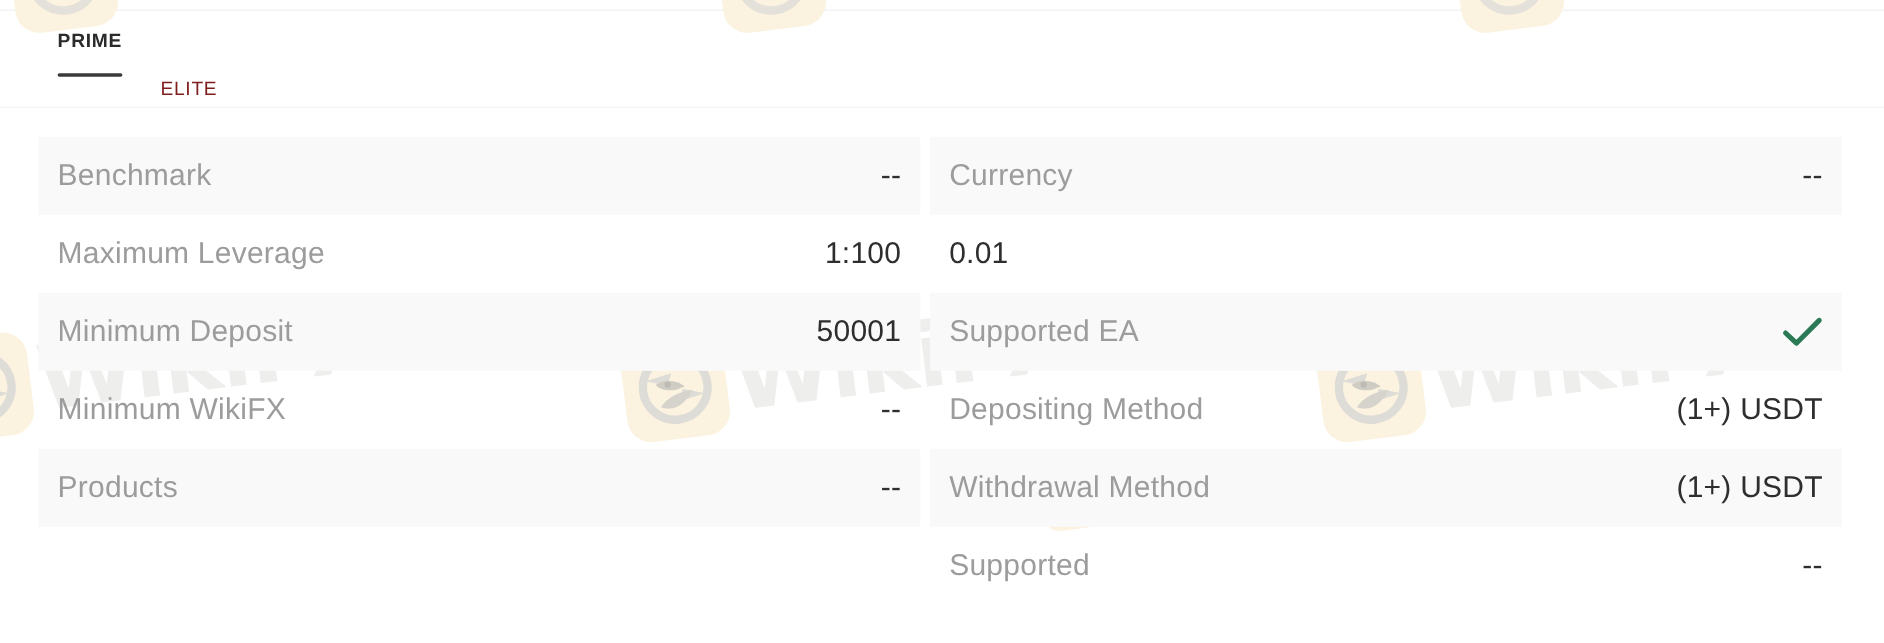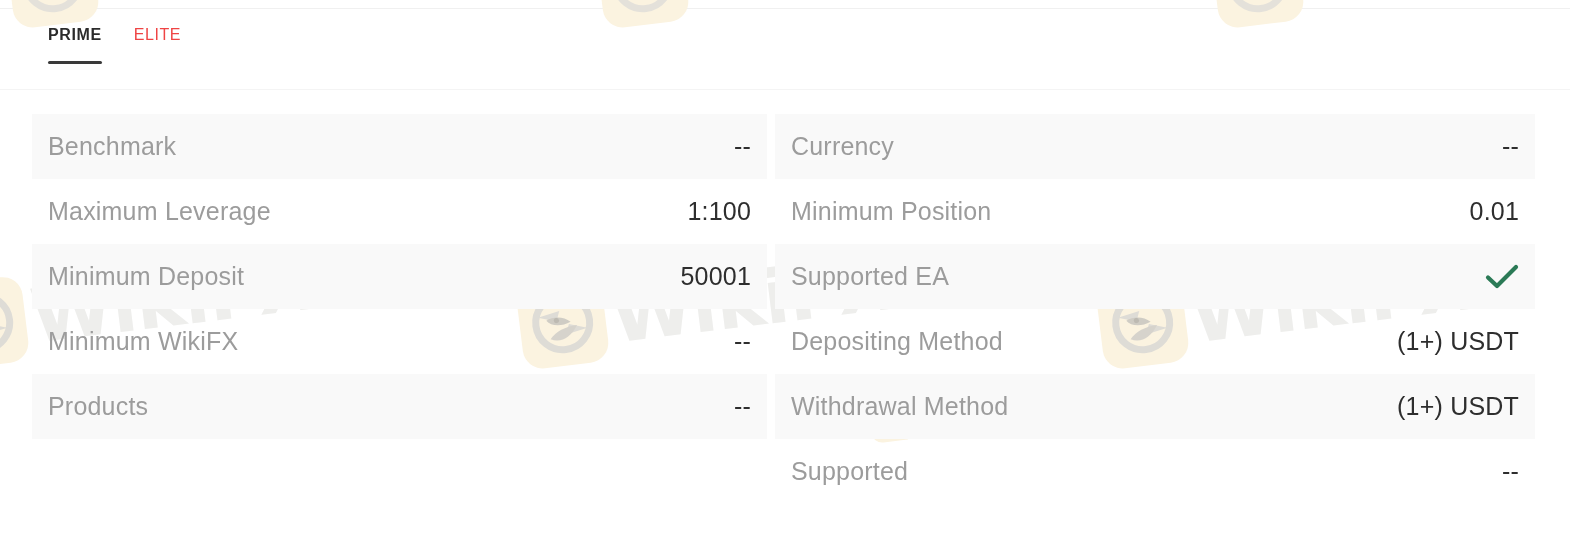--- a/index.html
+++ b/index.html
@@ -83,22 +83,23 @@
     cursor: pointer;
     background: transparent;
     border: none;
     font-family: "Liberation Sans", sans-serif;
   }
   .tab.active {
     color: #2b2b2b;
     font-weight: 700;
   }
   .tab.inactive {
-    color: #ef4444;
+    color: #7f1d1d;
     font-weight: 400;
+    margin-top: 40px;
   }
   .tab .tab-underline {
     position: absolute;
     left: 16px; right: 16px;
     bottom: 0;
     height: 3px;
     background: #3a3a3a;
     border-radius: 2px;
   }
 
@@ -199,21 +200,20 @@
         <span class="spec-value">--</span>
       </div>
     </div>
 
     <div class="col col-right">
       <div class="spec-row striped">
         <span class="spec-label">Currency</span>
         <span class="spec-value">--</span>
       </div>
       <div class="spec-row">
-        <span class="spec-label">Minimum Position</span>
         <span class="spec-value">0.01</span>
       </div>
       <div class="spec-row striped">
         <span class="spec-label">Supported EA</span>
         <span class="check-icon">
           <svg width="34" height="26" viewBox="0 0 34 26" fill="none" xmlns="http://www.w3.org/2000/svg">
             <path d="M3 13.5 L12 22 L31 3" stroke="#2b7a56" stroke-width="4.2" stroke-linecap="round" stroke-linejoin="round"></path>
           </svg>
         </span>
       </div>

